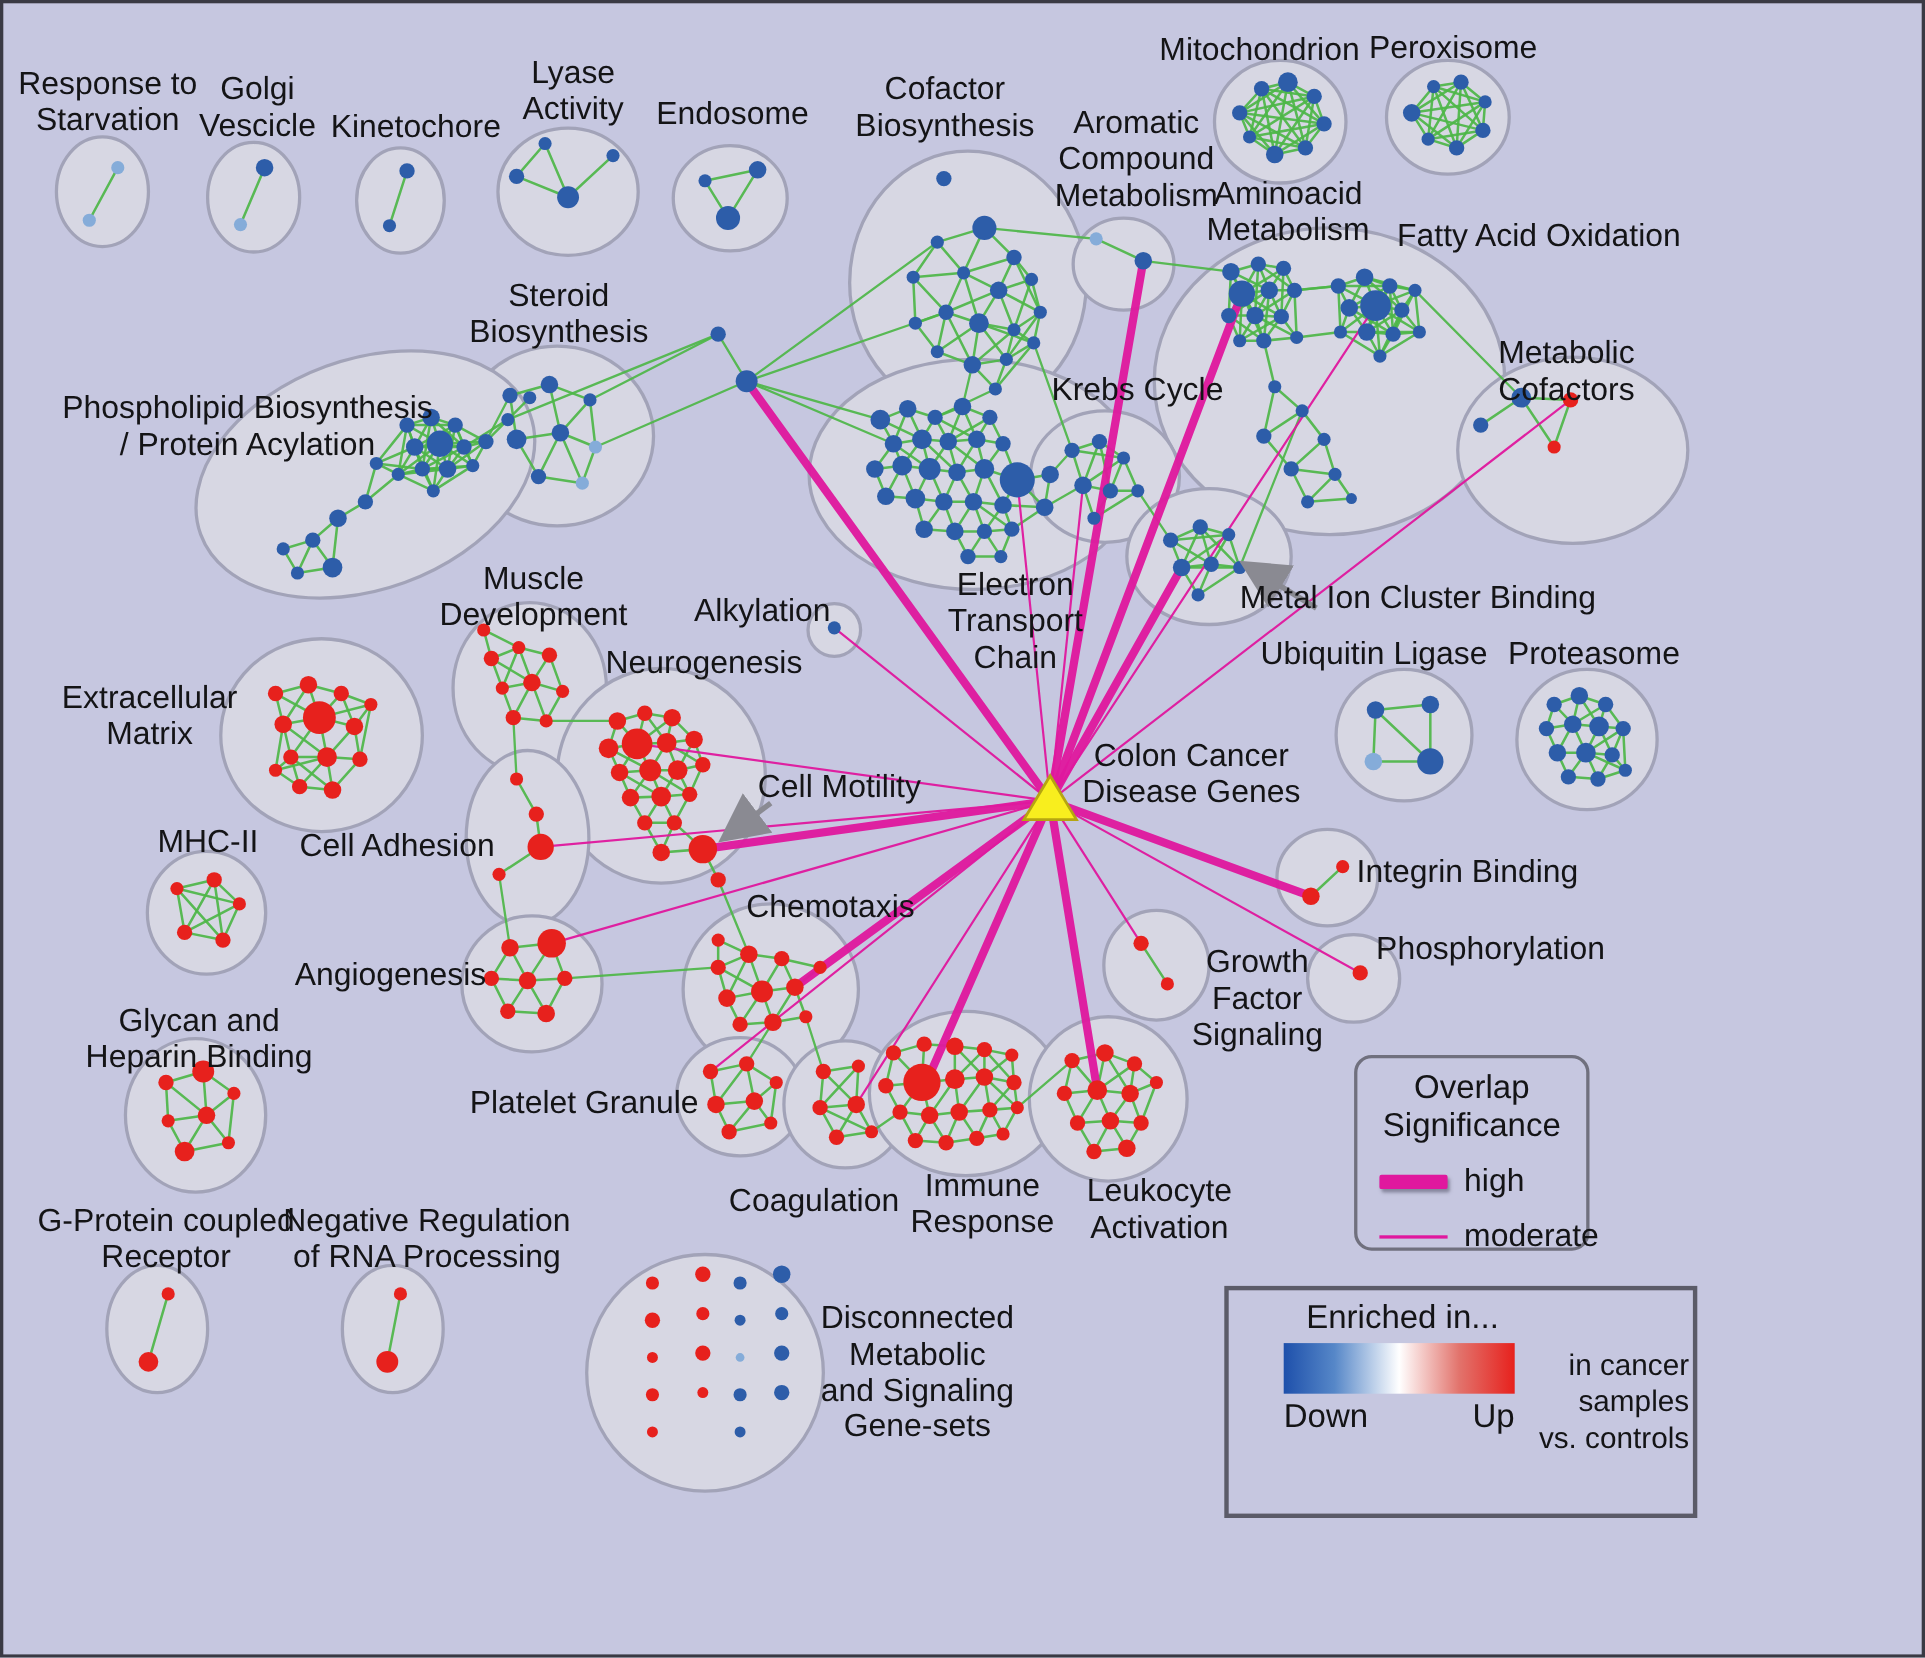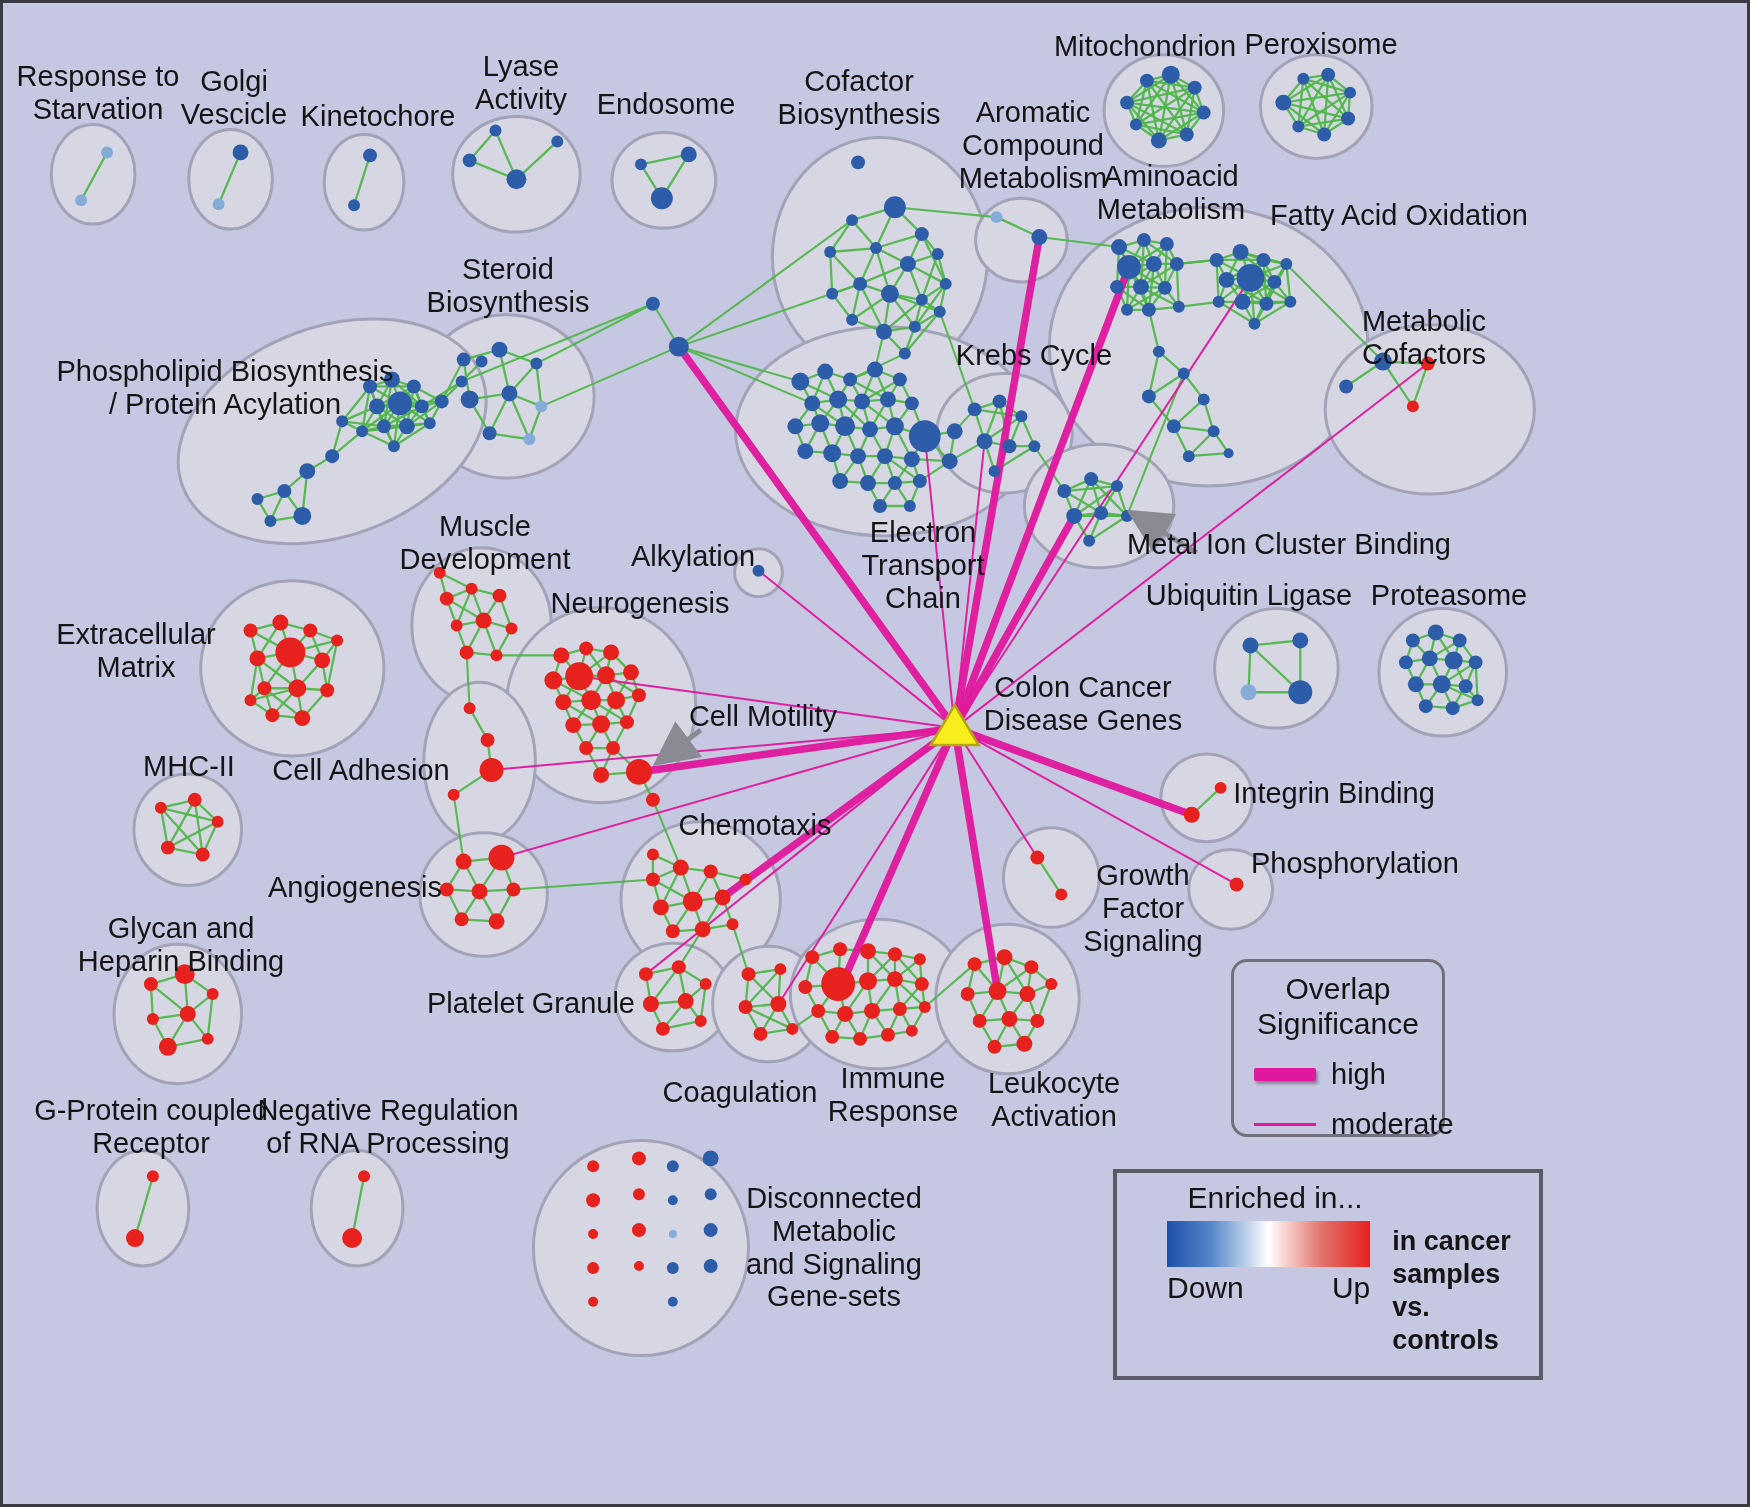--- a/index.html
+++ b/index.html
@@ -29,21 +29,21 @@
   
   .legend-enriched{
     position:absolute;left:1110px;top:1166px;width:430px;height:211px;
     border:4px solid #5b5b68;box-sizing:border-box;
   }
   .le-title{width:260px;margin-left:28px;margin-top:8px;text-align:center;font-size:30px;}
   .le-body{display:flex;align-items:flex-start;margin-top:6px;}
   .le-grad-col{margin-left:50px;width:210px;}
   .le-bar{height:46px;background:linear-gradient(90deg,#1e50ab 0%,#5687c8 22%,#ffffff 50%,#e2736c 76%,#e7211d 100%);}
   .le-ends{display:flex;justify-content:space-between;font-size:30px;margin-top:4px;}
-  .le-side{font-size:27px;line-height:1.22;white-space:pre-line;text-align:left;margin-left:22px;margin-top:4px;font-weight:bold;}
+  .le-side{font-size:27px;line-height:1.22;white-space:pre-line;text-align:right;margin-left:22px;margin-top:4px;}
 </style>
 </head>
 <body>
 
 <div class="stage" style="background: rgb(198, 199, 224);">
 
   <svg id="figure-svg" viewBox="0 0 1750 1507">
       <defs>
         <marker id="arrowhead" markerWidth="9" markerHeight="9" refX="7" refY="4.5" orient="auto" markerUnits="strokeWidth">
           <path d="M0,0 L9,4.5 L0,9 Z" fill="#8a8a92"></path>

